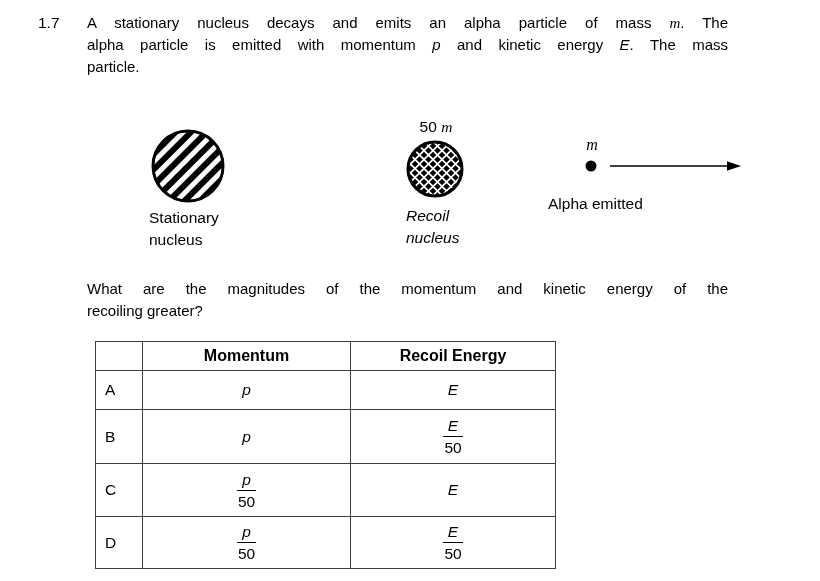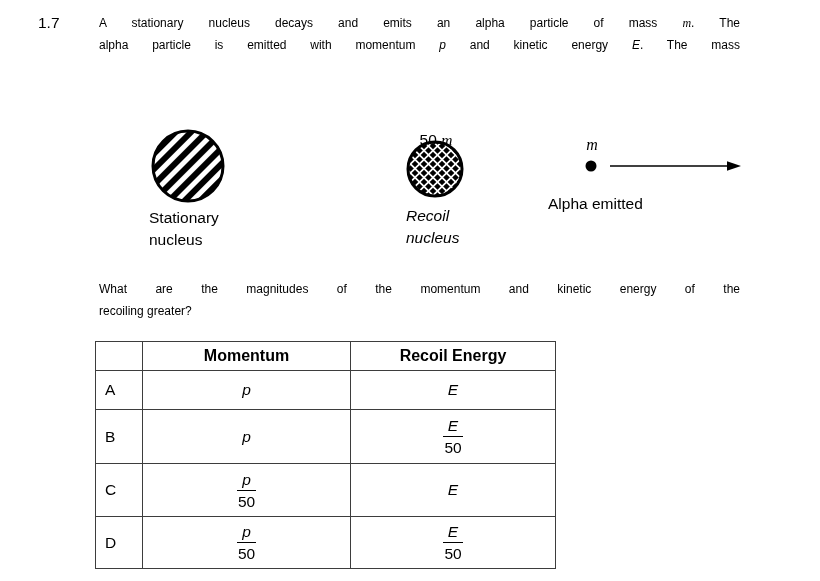--- a/index.html
+++ b/index.html
@@ -2,33 +2,33 @@
 <html><head>
 <meta charset="utf-8">
 <style>
   html,body{margin:0;padding:0;background:#fff;}
   .page{
     position:relative;width:820px;height:581px;background:#ffffff;
     font-family:"Liberation Sans",sans-serif;color:#000;overflow:hidden;
   }
   
   .qnum{position:absolute;left:38px;top:12px;font-size:15.5px;line-height:22px;}
-  .para{position:absolute;left:99px;width:641px;font-size:12px;line-height:22px;}
+  .para{position:absolute;left:87px;width:641px;font-size:15px;line-height:22px;}
   .para1{top:12px;}
   .para2{top:278px;}
   .jline{white-space:nowrap;text-align:justify;text-align-last:justify;height:22px;}
   .lline{white-space:nowrap;text-align:left;height:22px;}
   .serif-var{font-family:"Liberation Serif",serif;font-style:italic;}
   .sans-var{font-style:italic;}
   
   .diagram-svg{position:absolute;left:100px;top:110px;}
   .dlabel{position:absolute;font-size:15.5px;line-height:22px;white-space:pre-line;}
   .lbl-stationary{left:149px;top:207px;}
   .lbl-recoil{left:406px;top:205px;font-style:italic;}
-  .lbl-recoil-mass{left:398px;top:129px;width:76px;text-align:center;white-space:nowrap;}
+  .lbl-recoil-mass{left:398px;top:116px;width:76px;text-align:center;white-space:nowrap;}
   .lbl-alpha-mass{left:581px;top:134px;width:22px;text-align:center;font-size:16px;}
   .lbl-alpha{left:548px;top:193px;}
   
   .opts{position:absolute;left:95px;top:341px;border-collapse:collapse;table-layout:fixed;}
   .opts td,.opts th{border:1.7px solid #3d3d3d;padding:0;vertical-align:middle;font-size:15.5px;}
   .col-letter{width:47px;}
   .col-mom{width:208px;}
   .col-ke{width:205px;}
   .opts th{font-weight:bold;font-size:16px;text-align:center;height:28px;}
   .row-a{height:39px;}
@@ -45,20 +45,21 @@
 </head>
 <body>
 
 <div class="page">
 
   <div class="qnum">1.7</div>
 
   <div class="para para1">
     <div class="jline"><span>A stationary nucleus decays and emits an alpha particle of mass </span><span class="serif-var">m</span><span>. The</span></div>
     <div class="jline"><span>alpha particle is emitted with momentum </span><span class="sans-var">p</span><span> and kinetic energy </span><span class="sans-var">E</span><span>. The mass</span></div>
+    <div class="lline">particle.</div>
   </div>
 
   <svg class="diagram-svg" width="660" height="112" viewBox="0 0 660 112">
     <defs>
       <pattern id="hatch" patternUnits="userSpaceOnUse" width="11" height="11" patternTransform="rotate(45)">
         <rect width="11" height="11" fill="#ffffff"></rect>
         <rect width="6" height="11" fill="#000000"></rect>
       </pattern>
       <pattern id="diamonds" patternUnits="userSpaceOnUse" width="9" height="9">
         <rect width="9" height="9" fill="#ffffff"></rect>

